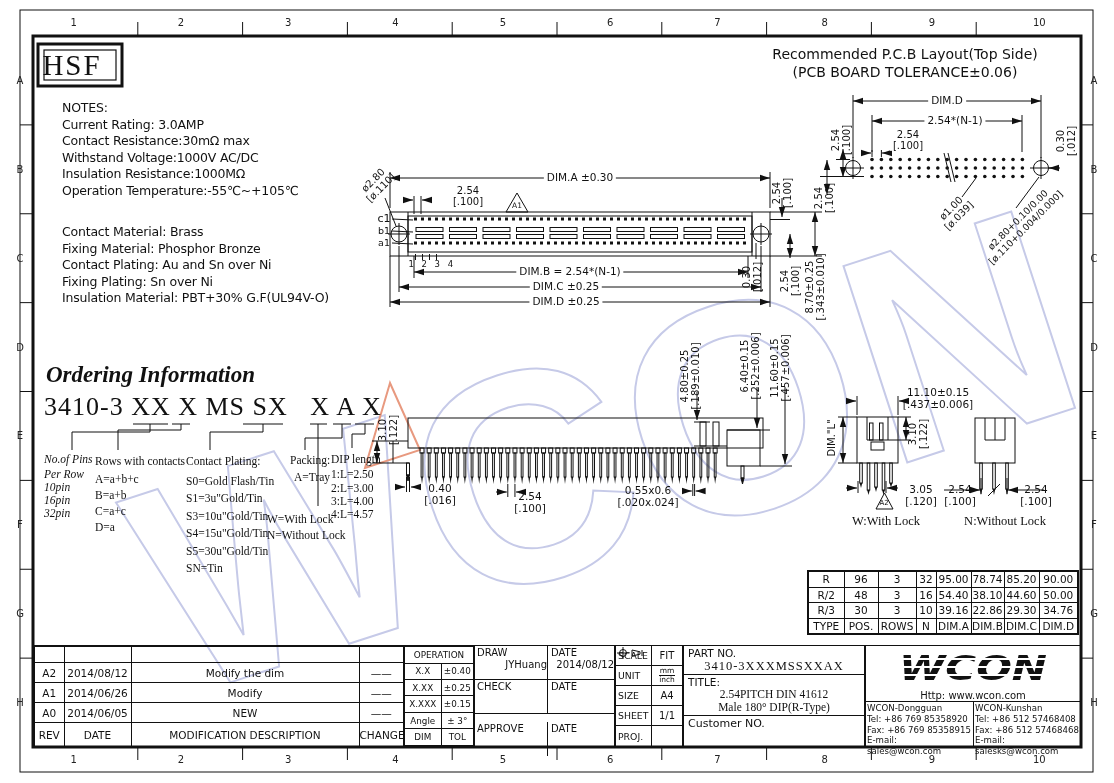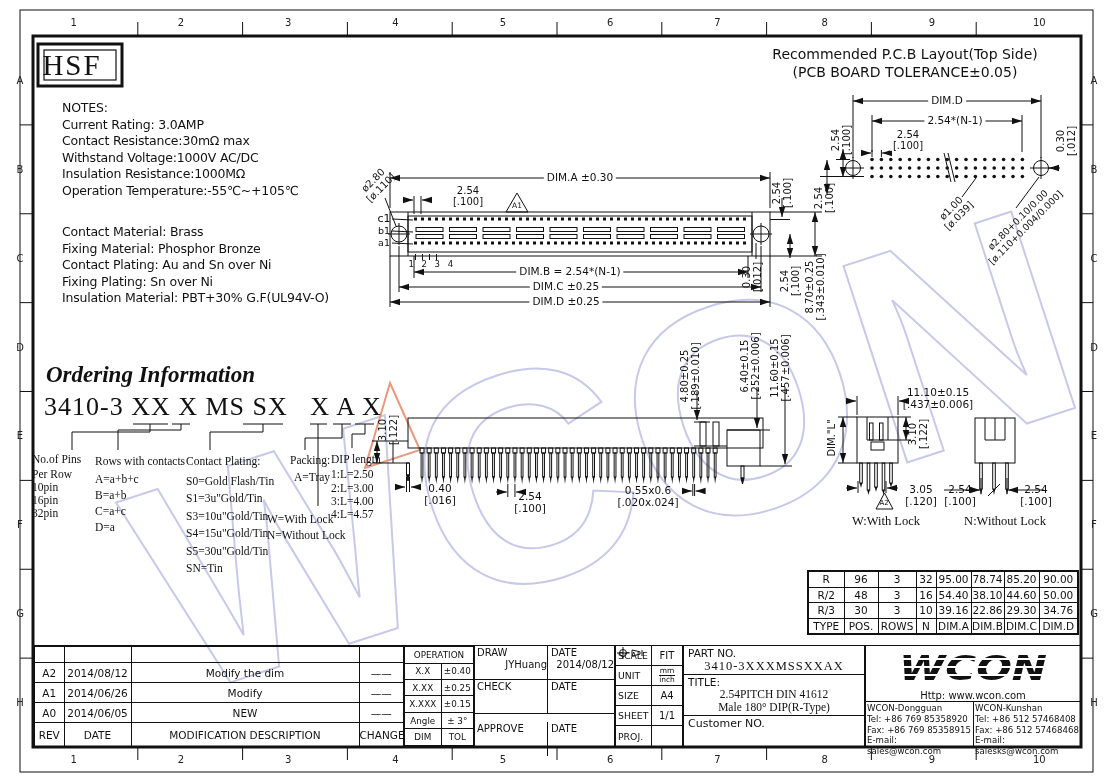--- a/index.html
+++ b/index.html
@@ -652,21 +652,21 @@
     </div>
   <div class="notes" style="top:224px;">
       <div>Contact Material: Brass</div>
       <div>Fixing Material: Phosphor Bronze</div>
       <div>Contact Plating: Au and Sn over Ni</div>
       <div>Fixing Plating: Sn over Ni</div>
       <div>Insulation Material: PBT+30% G.F(UL94V-O)</div>
     </div>
 
   <div class="pcbt" style="top:46px;">Recommended P.C.B Layout(Top Side)</div>
-  <div class="pcbt" style="top:64px;">(PCB BOARD TOLERANCE±0.05)</div>
+  <div class="pcbt" style="top:64px;">(PCB BOARD TOLERANCE±0.06)</div>
 
   <div class="lbl bg" style="left:947px;top:101px;">DIM.D</div>
   <div class="lbl bg" style="left:955px;top:121px;">2.54*(N-1)</div>
   <div class="lbl bg" style="left:908px;top:140px;font-size:10px;">2.54
 [.100]</div>
   <div class="lbl r90" style="left:841px;top:140px;font-size:10px;">2.54
 [.100]</div>
   <div class="lbl r90" style="left:824px;top:198px;font-size:10px;">2.54
 [.100]</div>
   <div class="lbl r90" style="left:1066px;top:141px;font-size:10px;">0.30
@@ -724,21 +724,21 @@
   <div class="lbl serif" style="left:886px;top:521px;font-size:12.5px;">W:With Lock</div>
 
   <div class="lbl" style="left:960px;top:496px;">2.54
 [.100]</div>
   <div class="lbl" style="left:1036px;top:496px;">2.54
 [.100]</div>
   <div class="lbl serif" style="left:1005px;top:521px;font-size:12.5px;">N:Without Lock</div>
 
   <div class="abs" id="ord-title">Ordering Information</div>
   <div class="abs" id="ord-code">3410-3 XX X MS SX   X A X</div>
-  <div class="ordcol" style="left:32px;top:453px;line-height:13px;">
+  <div class="ordcol" style="left:44px;top:453px;line-height:13px;font-style:italic;">
     <div class="hd">No.of Pins</div>
     <div>
         <div>Per Row</div>
         <div>10pin</div>
         <div>16pin</div>
         <div>32pin</div>
       </div>
   </div>
   <div class="ordcol" style="left:95px;top:453px;line-height:16px;">
     <div class="hd">Rows with contacts</div>

